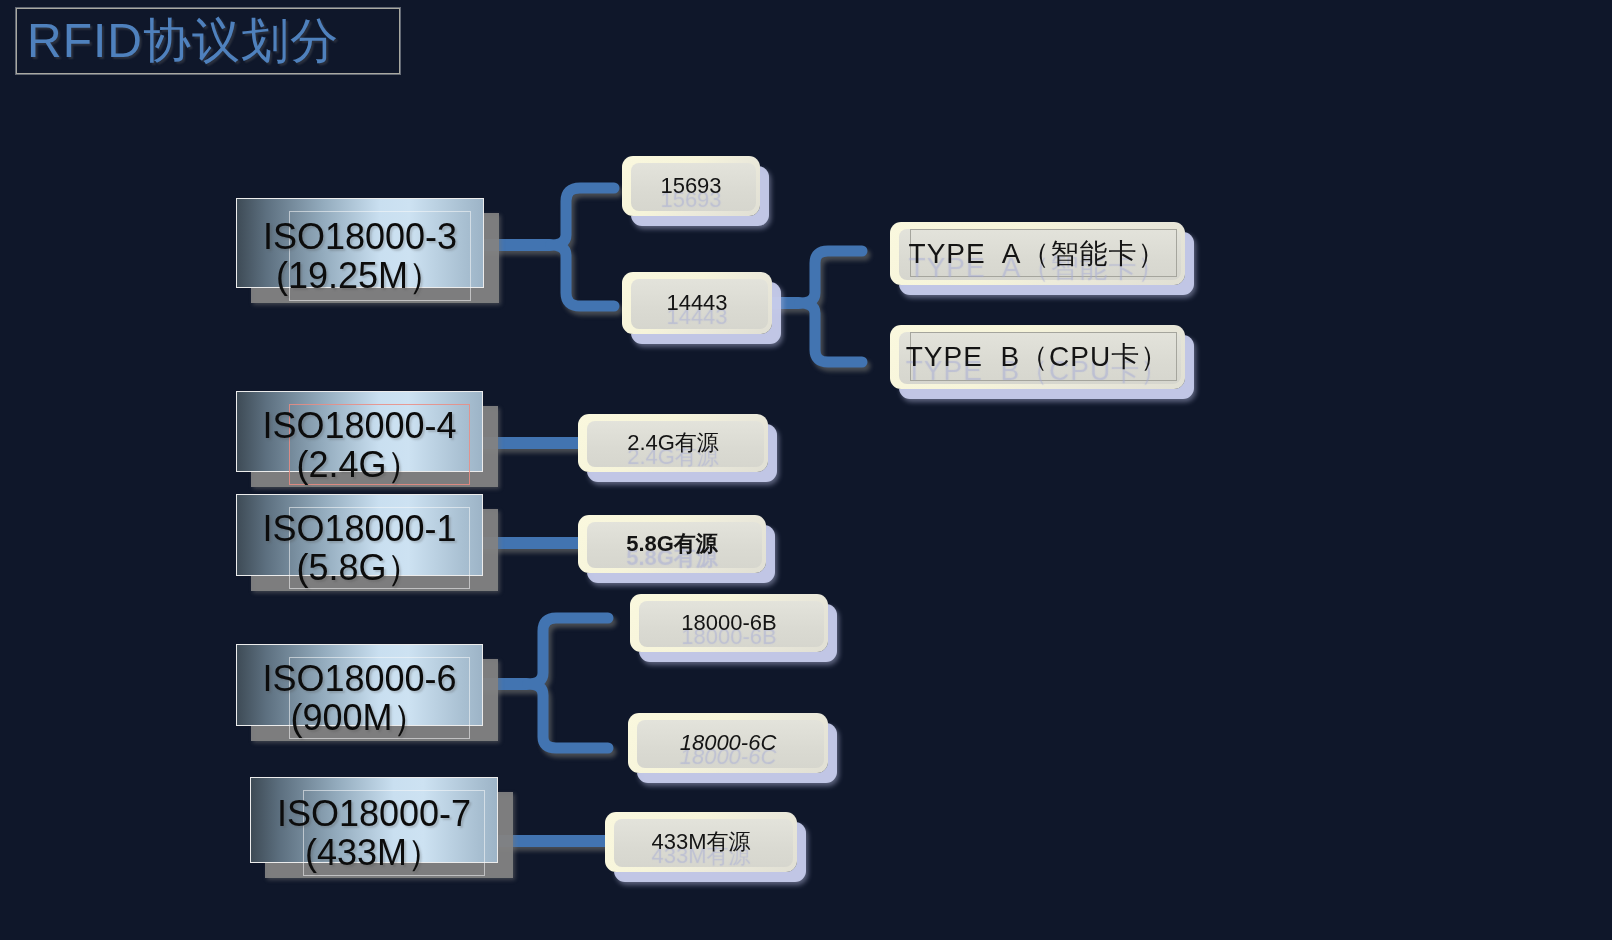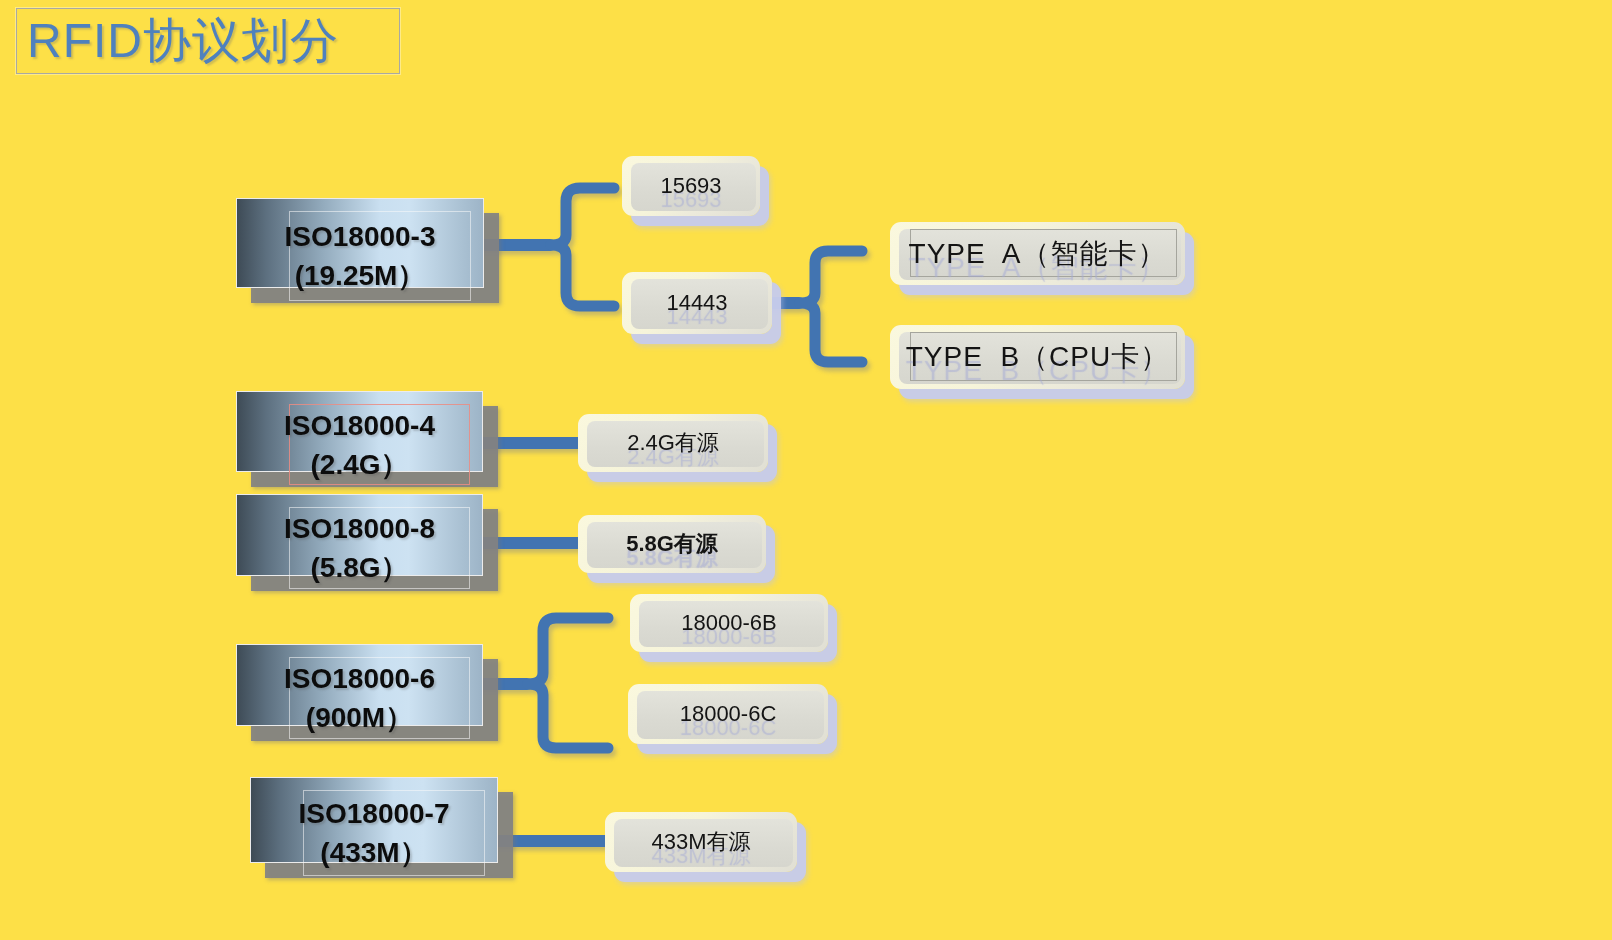--- a/index.html
+++ b/index.html
@@ -1,18 +1,18 @@
 <!DOCTYPE html>
 <html><head>
 <meta charset="utf-8">
 <style>
   html,body{margin:0;padding:0;background:#edeadf;}
   #canvas{
     position:relative;width:1612px;height:940px;overflow:hidden;
-    background:#fde047;
+    background:#0f172a;
     font-family:"Liberation Sans","DejaVu Sans",sans-serif;
   }
 
   
   .title-box{
     position:absolute;left:16px;top:8px;width:382px;height:64px;
     border:1px solid #a9a9a1;
     box-shadow:0 0 0 1px rgba(255,255,255,0.35);
     display:flex;align-items:center;
   }
@@ -34,21 +34,21 @@
     display:flex;align-items:center;justify-content:center;
   }
   .node-outline{
     position:absolute;left:52px;top:12px;right:12px;bottom:-14px;
     border:1px solid rgba(250,250,250,0.55);
     pointer-events:none;
   }
   .node-outline.pink{border-color:rgba(235,140,130,0.85);}
   .node-label{
     position:relative;text-align:center;
-    font-size:28px;font-weight:bold;color:#0c0c0c;
+    font-size:36px;font-weight:normal;color:#0c0c0c;
     line-height:39px;
     text-shadow:2px 2px 2px rgba(80,80,80,0.25);
     white-space:pre;
     margin-top:26px;
   }
 
   
   .leaf{
     position:absolute;border-radius:11px;
     background:linear-gradient(135deg,#faf8de 0%,#f6f4da 40%,#eceadb 65%,#e0dfd4 100%);
@@ -113,21 +113,21 @@
     <div class="node-label"><span>ISO18000-3</span><br><span>(19.25M）</span></div>
   </div>
 
   <div class="node" style="left:236px;top:391px;width:245px;height:79px;">
     <div class="node-outline pink"></div>
     <div class="node-label"><span>ISO18000-4</span><br><span>(2.4G）</span></div>
   </div>
 
   <div class="node" style="left:236px;top:494px;width:245px;height:80px;">
     <div class="node-outline"></div>
-    <div class="node-label"><span>ISO18000-8</span><br><span>(5.8G）</span></div>
+    <div class="node-label"><span>ISO18000-1</span><br><span>(5.8G）</span></div>
   </div>
 
   <div class="node" style="left:236px;top:644px;width:245px;height:80px;">
     <div class="node-outline"></div>
     <div class="node-label"><span>ISO18000-6</span><br><span>(900M）</span></div>
   </div>
 
   <div class="node" style="left:250px;top:777px;width:246px;height:84px;">
     <div class="node-outline"></div>
     <div class="node-label"><span>ISO18000-7</span><br><span>(433M）</span></div>
@@ -163,21 +163,21 @@
   <div class="leaf" style="left:578px;top:515px;width:188px;height:58px;font-weight:bold;">
     <div class="leaf-inner"></div>
     <span class="leaf-label">5.8G有源</span>
   </div>
 
   <div class="leaf" style="left:630px;top:594px;width:198px;height:58px;">
     <div class="leaf-inner"></div>
     <span class="leaf-label">18000-6B</span>
   </div>
 
-  <div class="leaf" style="left:628px;top:684px;width:200px;height:60px;">
+  <div class="leaf" style="left:628px;top:713px;width:200px;height:60px;font-style:italic;">
     <div class="leaf-inner"></div>
     <span class="leaf-label">18000-6C</span>
   </div>
 
   <div class="leaf" style="left:605px;top:812px;width:192px;height:60px;">
     <div class="leaf-inner"></div>
     <span class="leaf-label">433M有源</span>
   </div>
 
 </div>

